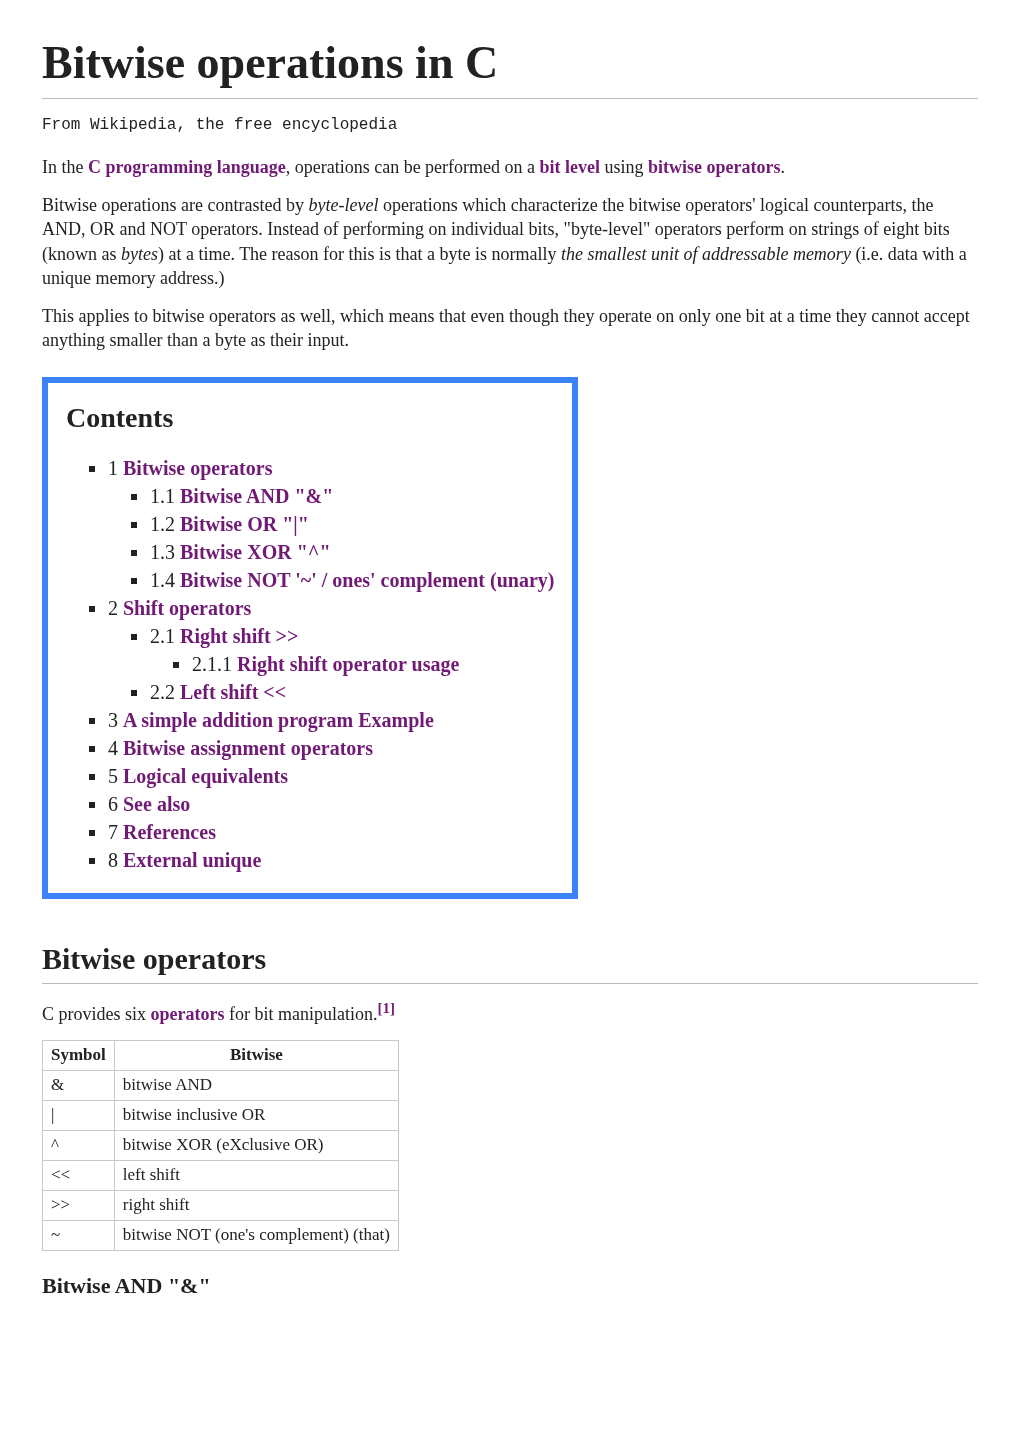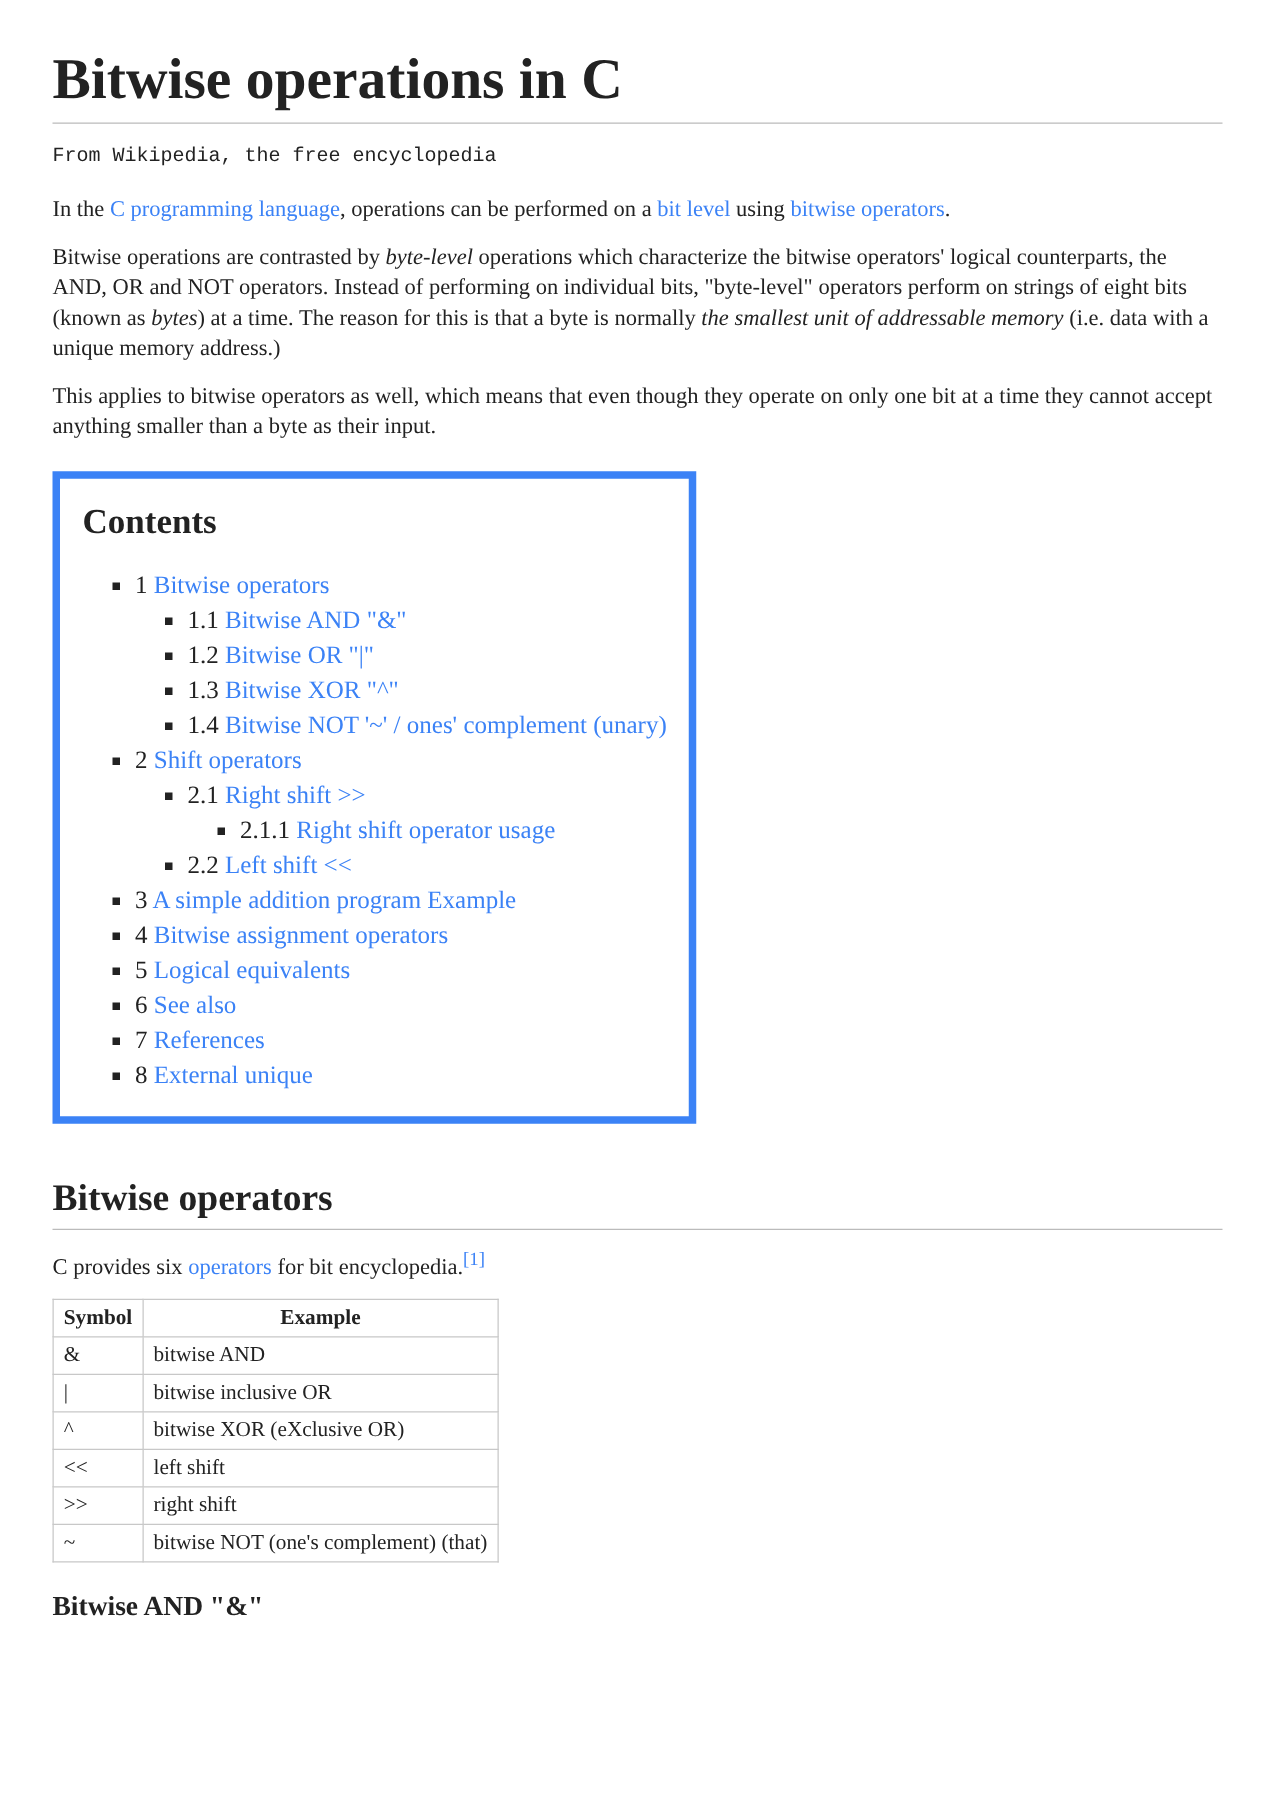--- a/index.html
+++ b/index.html
@@ -21,22 +21,23 @@
   }
   .subtitle {
     font-size: 16px;
     margin: 4px 0 18px 0;
     font-family: Liberation Mono, monospace;
   }
   p {
     margin: 14px 0;
   }
   a {
-    color: #3b82f6;
+    color: #701a75;
     text-decoration: none;
+    font-weight: bold;
   }
   .toc-box {
     border: 6px solid #3b82f6;
     background: #fff;
     padding: 10px 18px 18px 18px;
     display: inline-block;
     margin: 10px 0 24px 0;
   }
   .toc-box h2 {
     font-size: 28px;
@@ -138,28 +139,28 @@
     <li><span class="tocnum">5</span> <a href="#">Logical equivalents</a></li>
     <li><span class="tocnum">6</span> <a href="#">See also</a></li>
     <li><span class="tocnum">7</span> <a href="#">References</a></li>
     <li><span class="tocnum">8</span> <a href="#">External unique</a></li>
   </ul>
 </div>
 
 <h2 class="section">Bitwise operators</h2>
 
 <p>
-  <span>C provides six </span><a href="#">operators</a><span> for bit encyclopedia.</span><sup class="ref"><a href="#">[1]</a></sup>
+  <span>C provides six </span><a href="#">operators</a><span> for bit manipulation.</span><sup class="ref"><a href="#">[1]</a></sup>
 </p>
 
 <table class="wikitable">
   <tbody>
       <tr>
     <th>Symbol</th>
-    <th>Example</th>
+    <th>Bitwise</th>
   </tr>
   <tr>
     <td>&amp;</td>
     <td>bitwise AND</td>
   </tr>
   <tr>
     <td>|</td>
     <td>bitwise inclusive OR</td>
   </tr>
   <tr>

